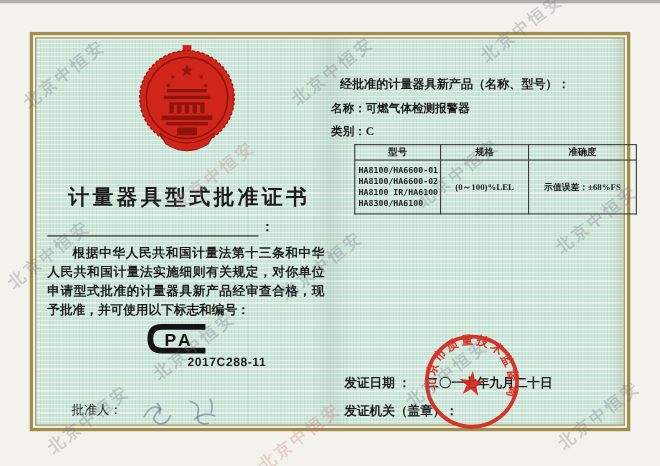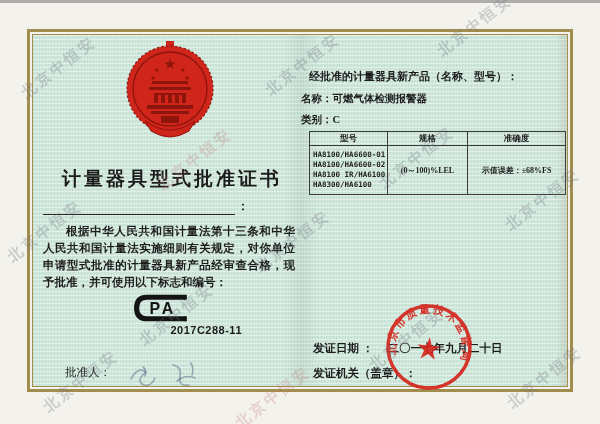--- a/index.html
+++ b/index.html
@@ -62,21 +62,21 @@
     font-family:"Liberation Sans","DejaVu Sans",sans-serif;
     font-size:11px;font-weight:bold;letter-spacing:.5px;}
   .approver{left:32px;top:330px;font-size:11.5px;font-weight:normal;text-align:center;}
   .signature{left:88px;top:320px;width:95px;height:40px;}
   
   .r-heading{left:276px;top:34px;font-size:11px;font-weight:bold;}
   .r-row{font-size:10.5px;font-weight:bold;}
   .r-name{left:268px;top:57px;}
   .r-cat{left:268px;top:78px;}
   .spec-table{
-    left:276px;top:96px;width:256px;position:absolute;
+    left:289px;top:96px;width:256px;position:absolute;
     border-collapse:collapse;table-layout:fixed;
   }
   .spec-table th,.spec-table td{
     border:1px solid #3a3a3a;padding:0;
     font-weight:bold;text-align:center;vertical-align:middle;
   }
   .spec-table th{font-size:8.5px;height:13px;}
   .spec-table td{font-size:8px;height:44px;}
   .spec-table td.models{text-align:left;padding:2px 0 2px 3px;}
   .spec-table td.models div{

